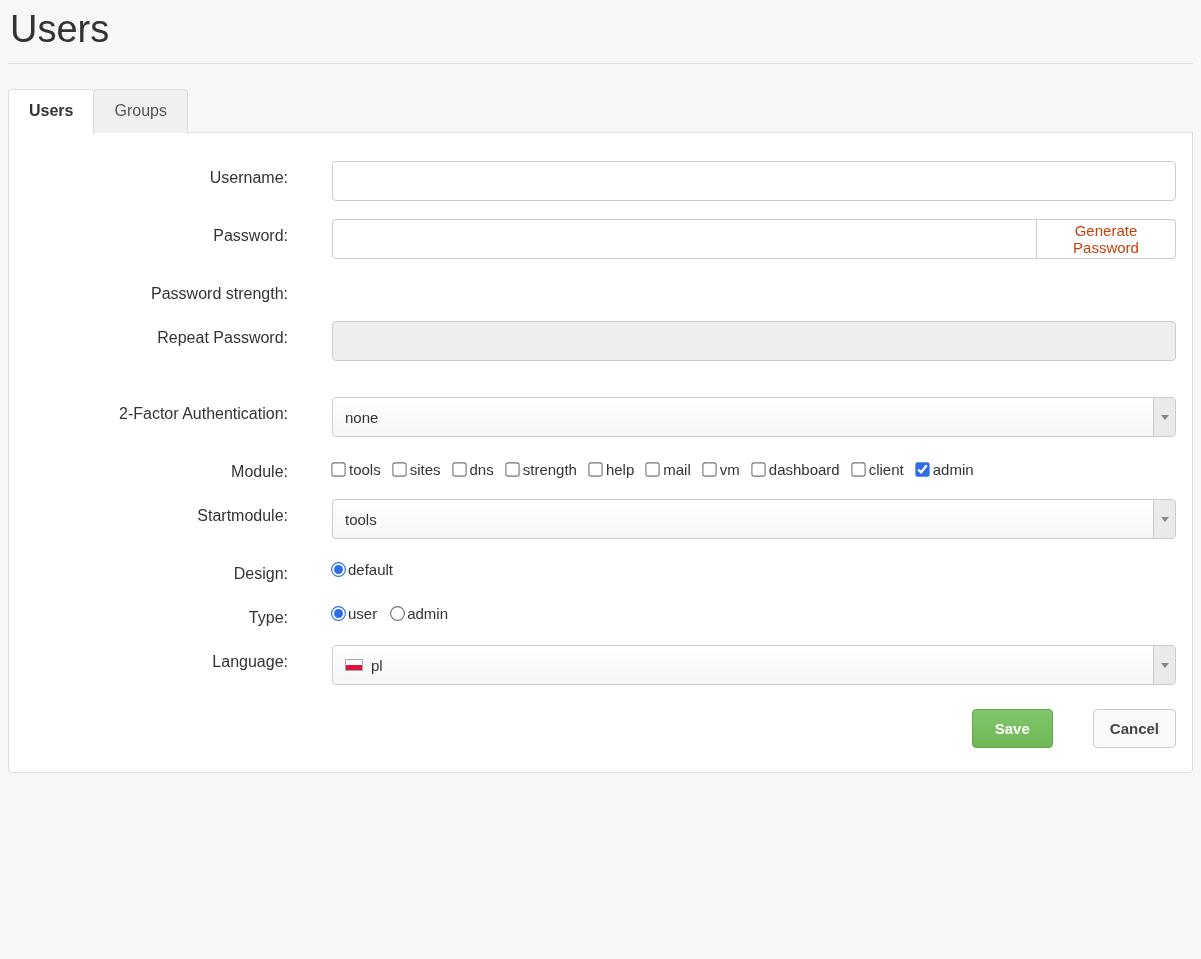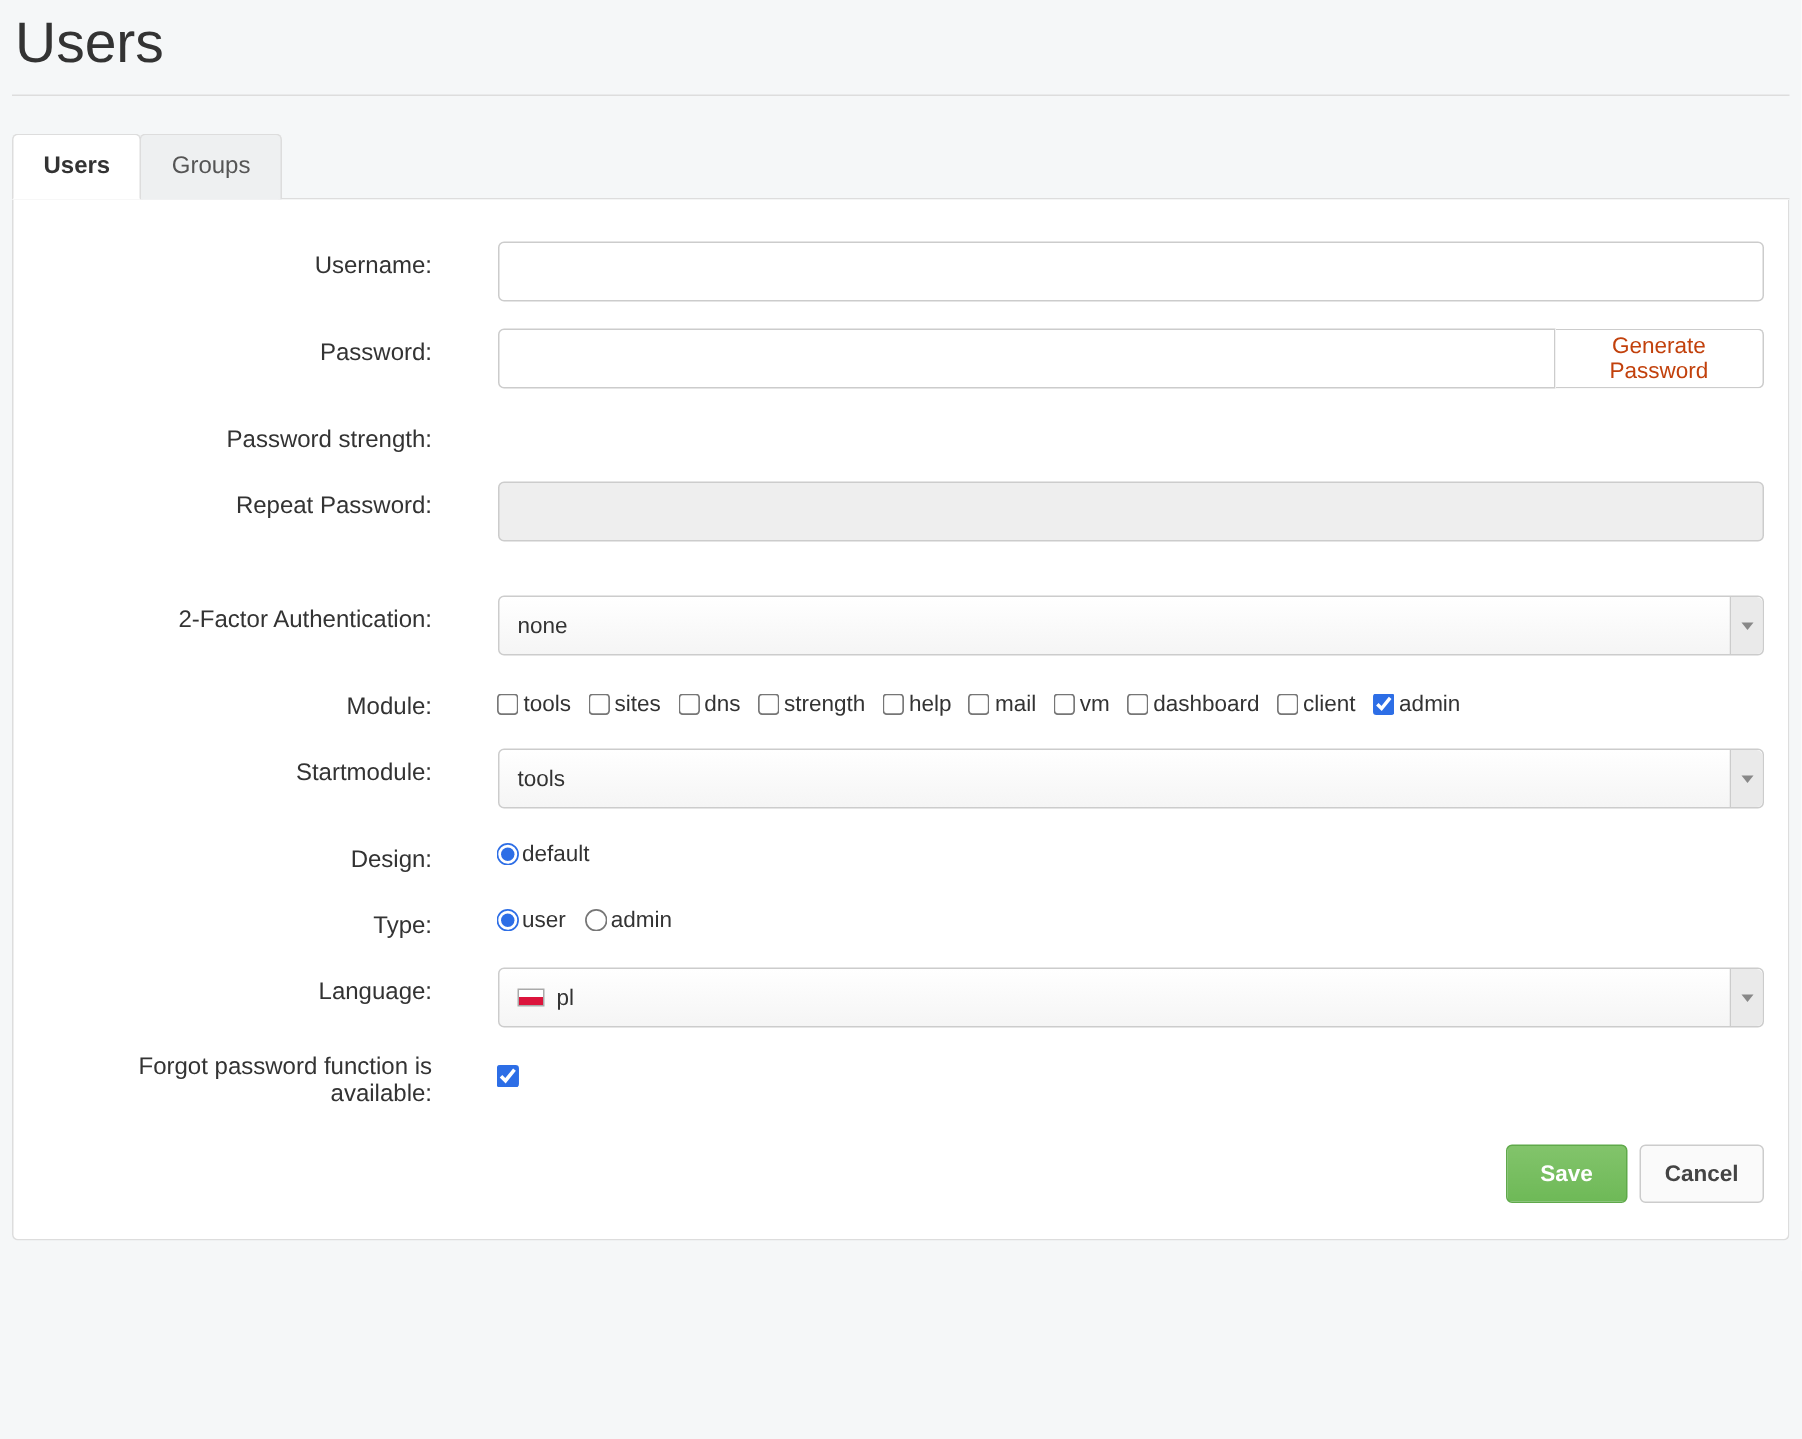--- a/index.html
+++ b/index.html
@@ -151,20 +151,21 @@
     }
     .btn-cancel {
       background: #fafafa;
       border: 1px solid #ccc;
       color: #444;
       font-size: 15px;
       font-weight: 600;
       padding: 10px 16px;
       border-radius: 4px;
       cursor: pointer;
+      margin-left: 32px;
     }
   </style>
 </head>
 <body>
 
 <h1 class="page-title">Users</h1>
 <hr class="hdr-divider">
 
 <div class="tabs">
   <div class="tab active">Users</div>
@@ -305,25 +306,19 @@
     <div class="form-label">Language:</div>
     <div class="form-control-wrap">
       <div class="select-display">
         <span class="flag"></span>
         <span>pl</span>
         <span class="select-arrow"></span>
       </div>
     </div>
   </div>
 
-  <div class="form-row">
-    <div class="form-label tall">Forgot password function is available:</div>
-    <div class="form-control-wrap single-chk">
-      <input type="checkbox" id="forgot-chk" checked="" style="">
-    </div>
-  </div>
 
   <div class="actions">
     <button class="btn-save">Save</button>
     <button class="btn-cancel">Cancel</button>
   </div>
 
 </div>
 
 </body></html>

